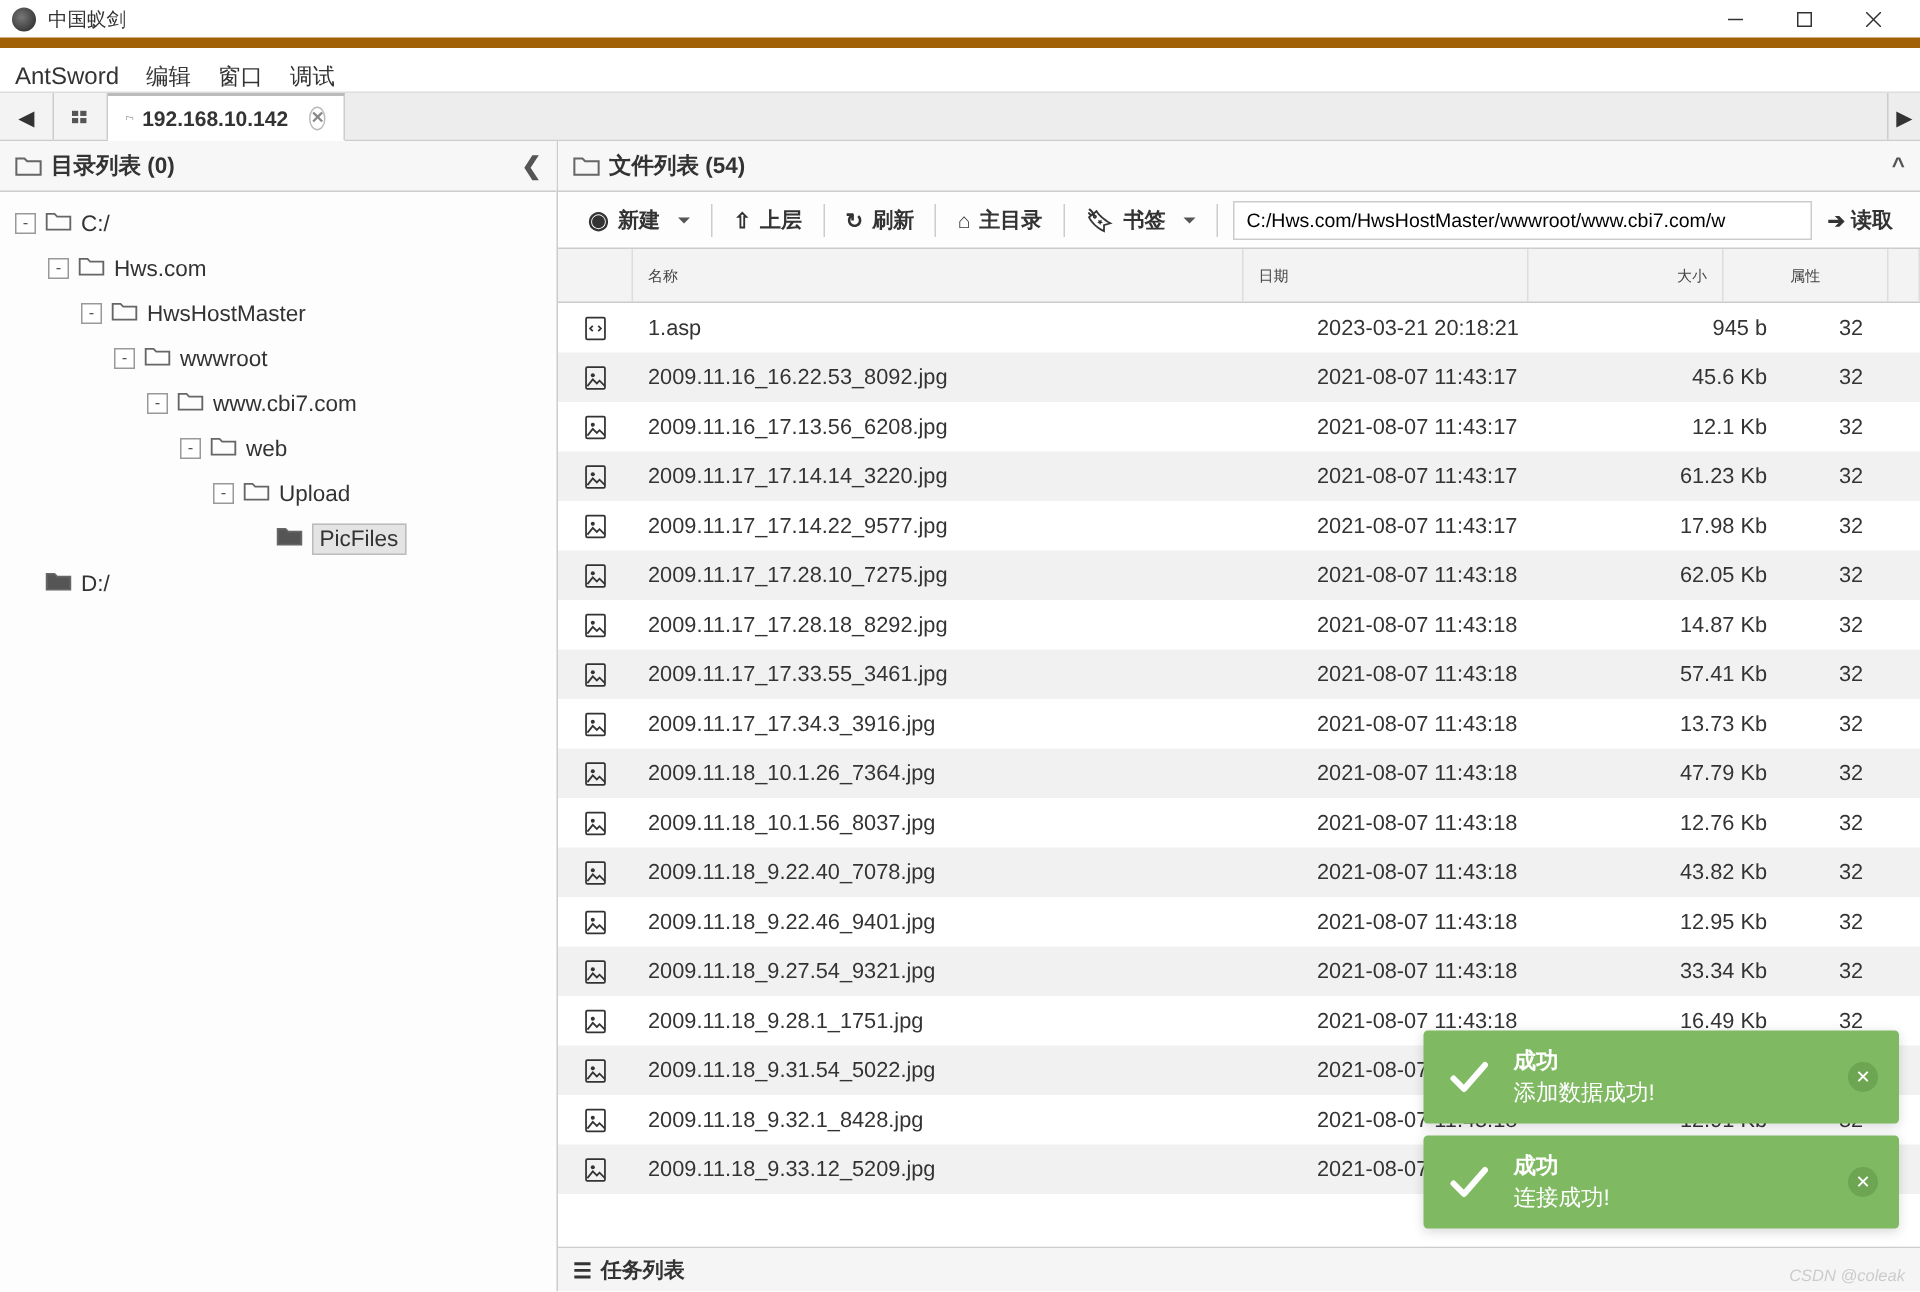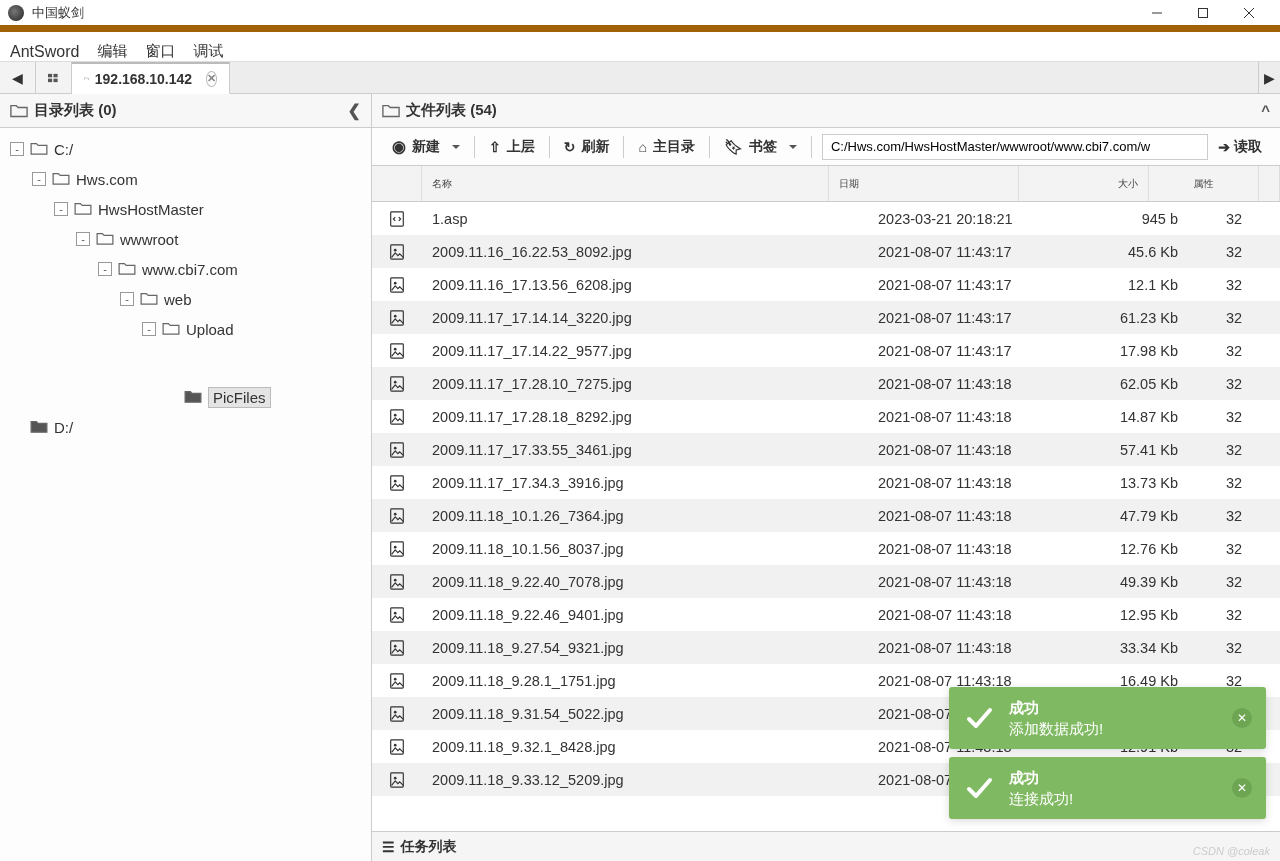--- a/index.html
+++ b/index.html
@@ -171,21 +171,21 @@
             </svg></span>
           <span class="lbl">web</span>
         </div>
         <div class="tree-row" style="padding-left: 132px;">
           <span class="exp">-</span>
           <span><svg class="fold" viewBox="0 0 20 16">
               <path d="M1 3 h6 l2 2 h10 v10 h-18 z" fill="none" stroke="#666" stroke-width="1.4"></path>
             </svg></span>
           <span class="lbl">Upload</span>
         </div>
-        <div class="tree-row sel" style="padding-left: 154px; margin-top: 38px;">
+        <div class="tree-row sel" style="padding-left: 154px;">
           <span class="noexp"></span>
           <span><svg class="fold" viewBox="0 0 20 16">
               <path d="M1 3 h6 l2 2 h10 v10 h-18 z" fill="#555" stroke="#666" stroke-width="1.4"></path>
             </svg></span>
           <span class="lbl">PicFiles</span>
         </div>
         <div class="tree-row" style="padding-left: 0px;">
           <span class="noexp"></span>
           <span><svg class="fold" viewBox="0 0 20 16">
               <path d="M1 3 h6 l2 2 h10 v10 h-18 z" fill="#555" stroke="#666" stroke-width="1.4"></path>
@@ -392,21 +392,21 @@
         <div class="row">
           <div class="c-icon">
             <svg class="file-ico" viewBox="0 0 20 20">
               <rect x="3" y="2" width="14" height="16" rx="1" fill="none" stroke="#333" stroke-width="1.3"></rect>
               <circle cx="8" cy="8" r="1.5" fill="#333"></circle>
               <path d="M4 16 l4 -5 l3 3 l2 -2 l4 4" fill="none" stroke="#333" stroke-width="1.3"></path>
             </svg>
           </div>
           <div class="c-name">2009.11.18_9.22.40_7078.jpg</div>
           <div class="c-date">2021-08-07 11:43:18</div>
-          <div class="c-size">49.39 Kb</div>
+          <div class="c-size">43.82 Kb</div>
           <div class="c-attr">32</div>
         </div>
         <div class="row">
           <div class="c-icon">
             <svg class="file-ico" viewBox="0 0 20 20">
               <rect x="3" y="2" width="14" height="16" rx="1" fill="none" stroke="#333" stroke-width="1.3"></rect>
               <circle cx="8" cy="8" r="1.5" fill="#333"></circle>
               <path d="M4 16 l4 -5 l3 3 l2 -2 l4 4" fill="none" stroke="#333" stroke-width="1.3"></path>
             </svg>
           </div>

